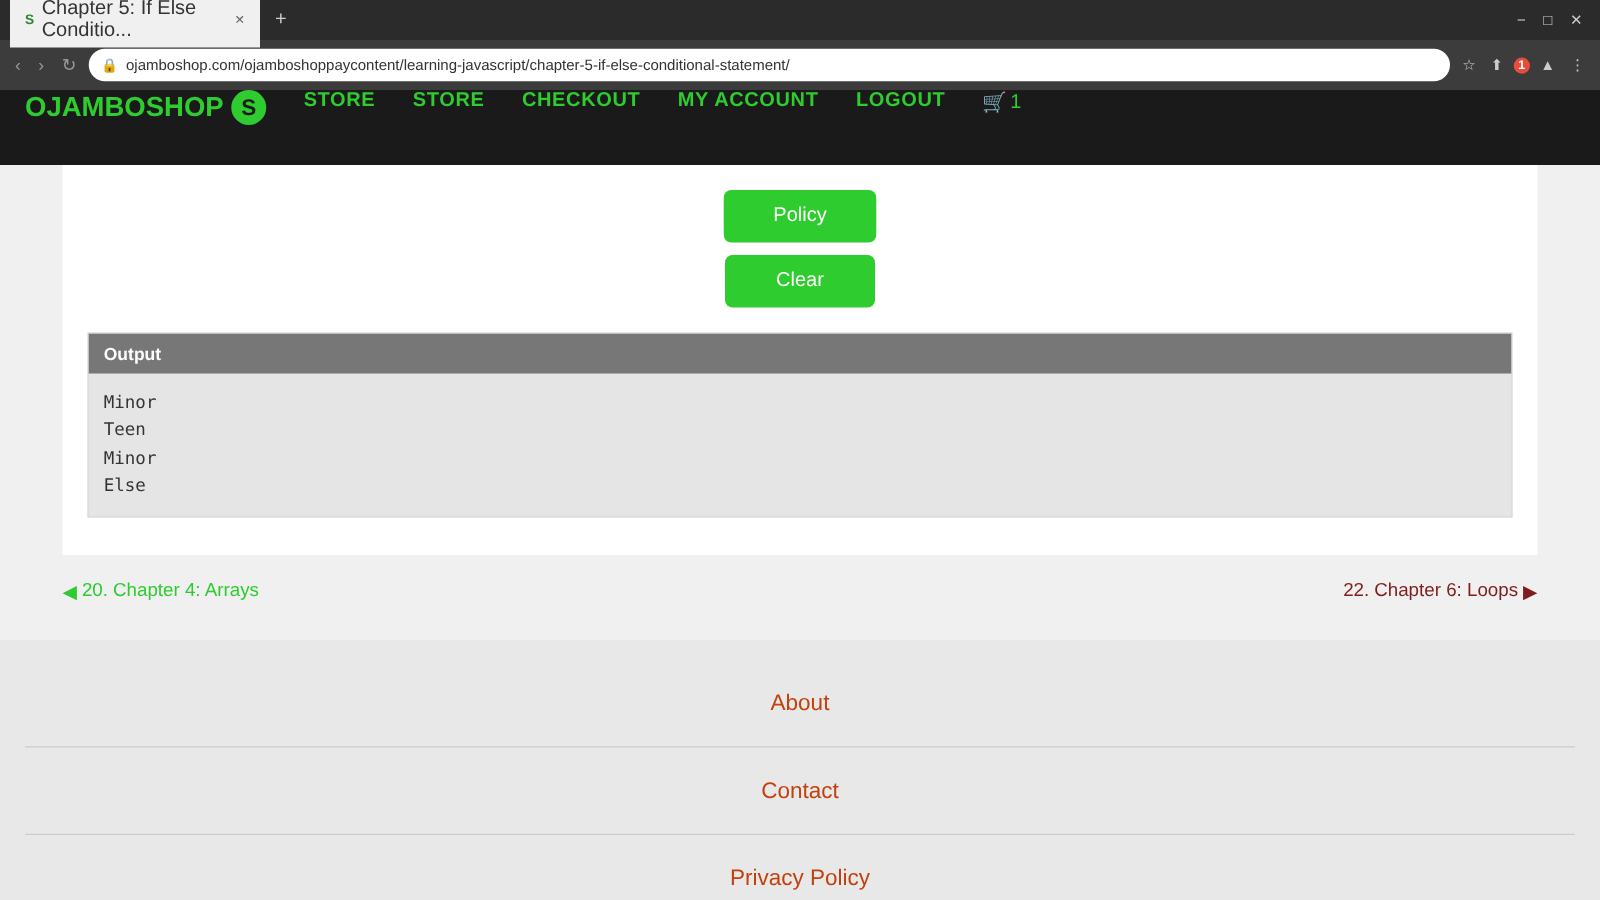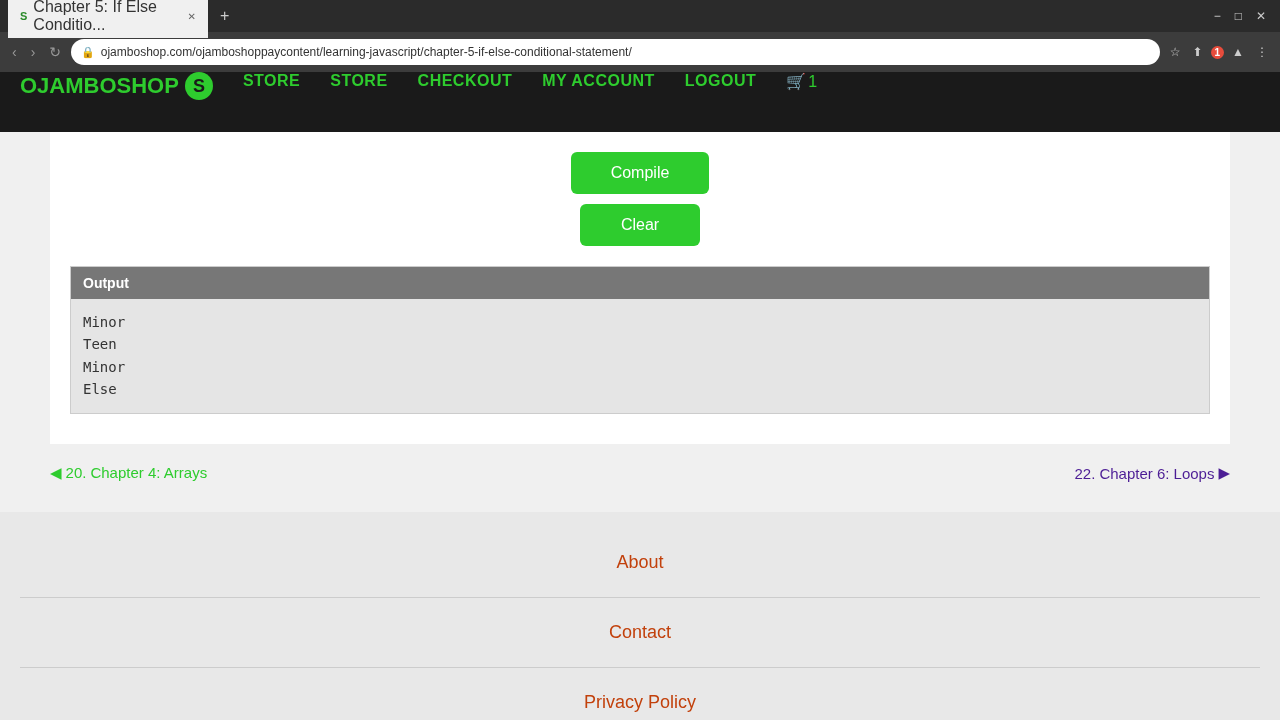--- a/index.html
+++ b/index.html
@@ -206,26 +206,26 @@
       gap: 4px;
     }
     .chapter-nav-center {
       color: #2ecc2e;
       font-size: 15px;
       font-style: italic;
       text-decoration: underline;
       text-align: center;
     }
     .chapter-nav-right {
-      color: #4c1d95;
+      color: #7f1d1d;
       font-size: 15px;
       font-weight: 500;
       text-decoration: none;
       display: flex;
-      align-items: flex-end;
+      align-items: center;
       gap: 4px;
     }
 
     
     .footer {
       background: #e8e8e8;
       padding: 40px 20px;
       display: flex;
       flex-direction: column;
       align-items: center;
@@ -296,21 +296,21 @@
   <a class="nav-link">CHECKOUT</a>
   <a class="nav-link">MY ACCOUNT</a>
   <a class="nav-link">LOGOUT</a>
   <div class="cart-icon-wrap">
     <span>🛒</span>
     <span>1</span>
   </div>
 </nav>
 
 <div class="main-content">
-  <button class="btn-compile">Compile</button>
+  <button class="btn-compile">Policy</button>
   <button class="btn-clear">Clear</button>
 
   <div class="output-container">
     <div class="output-header">Output</div>
     <div class="output-body">
       <div>Minor</div>
       <div>Teen</div>
       <div>Minor</div>
       <div>Else</div>
     </div>

